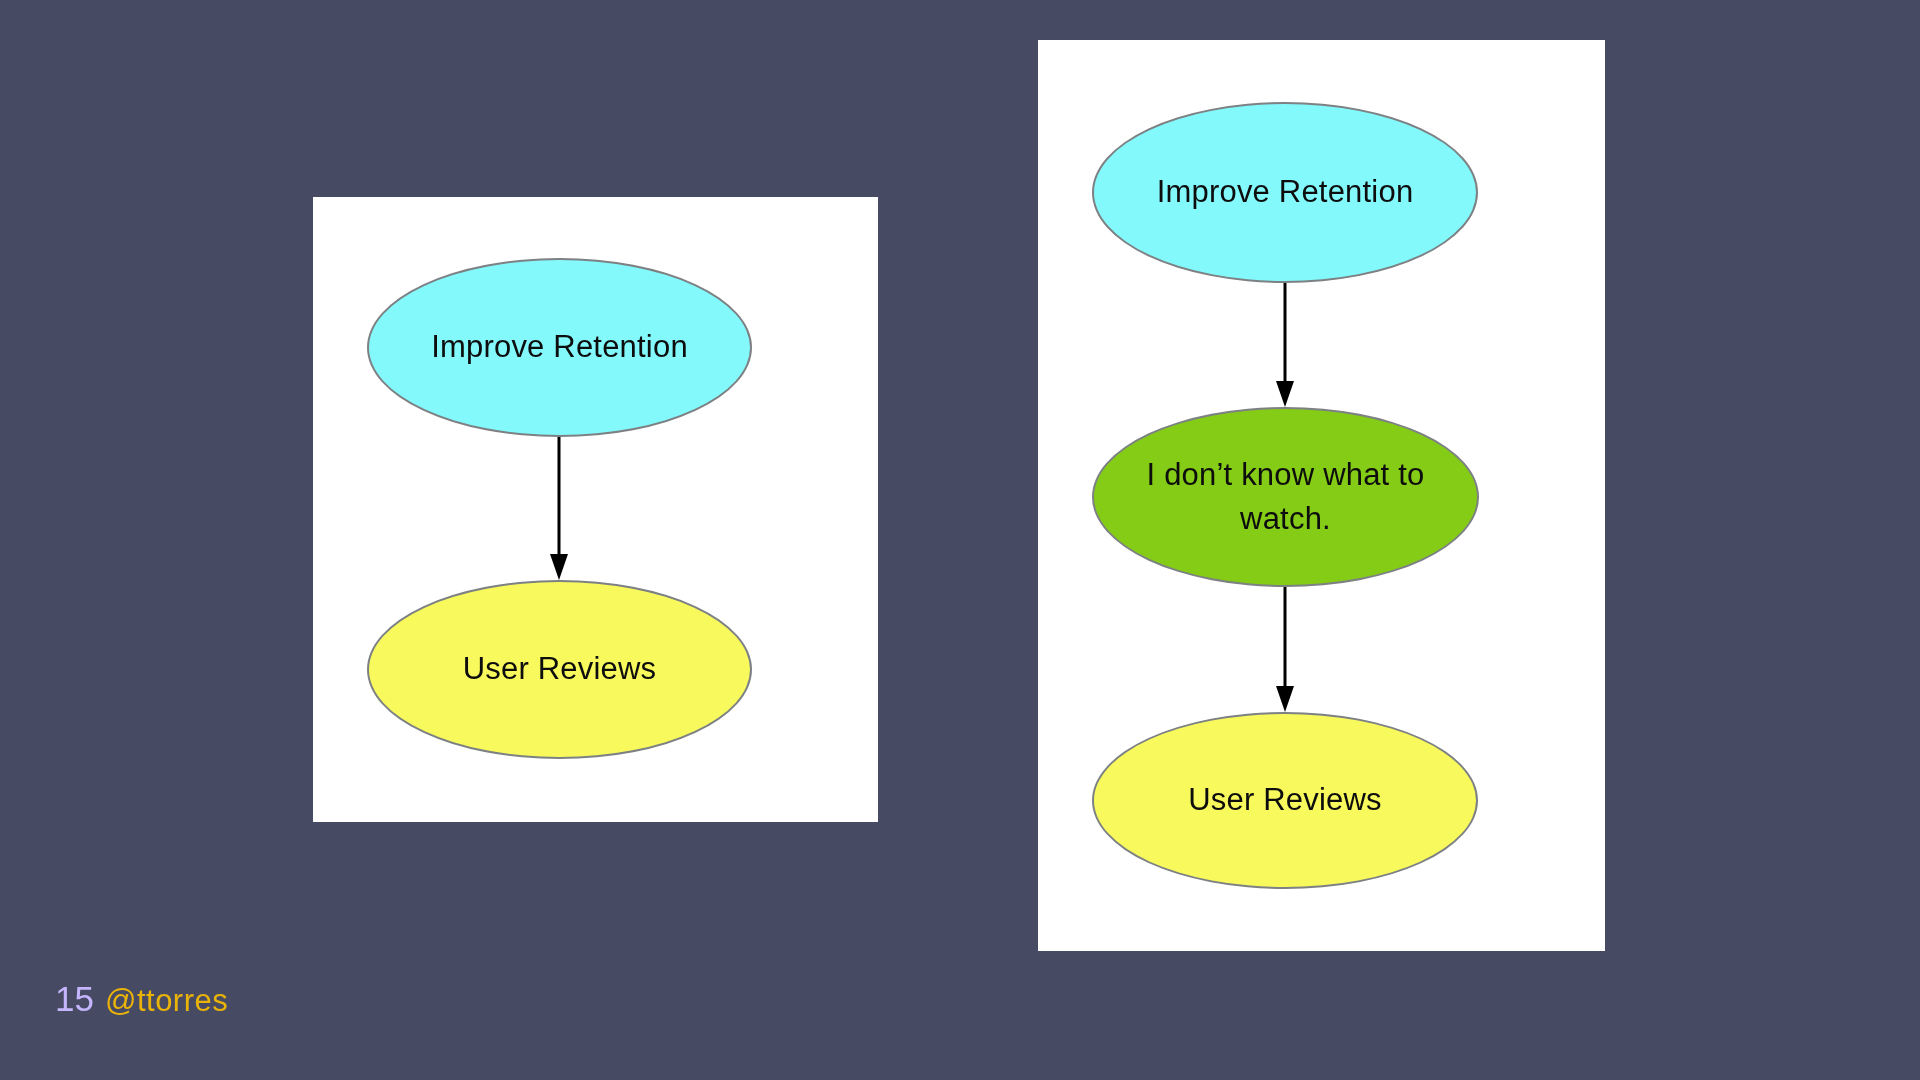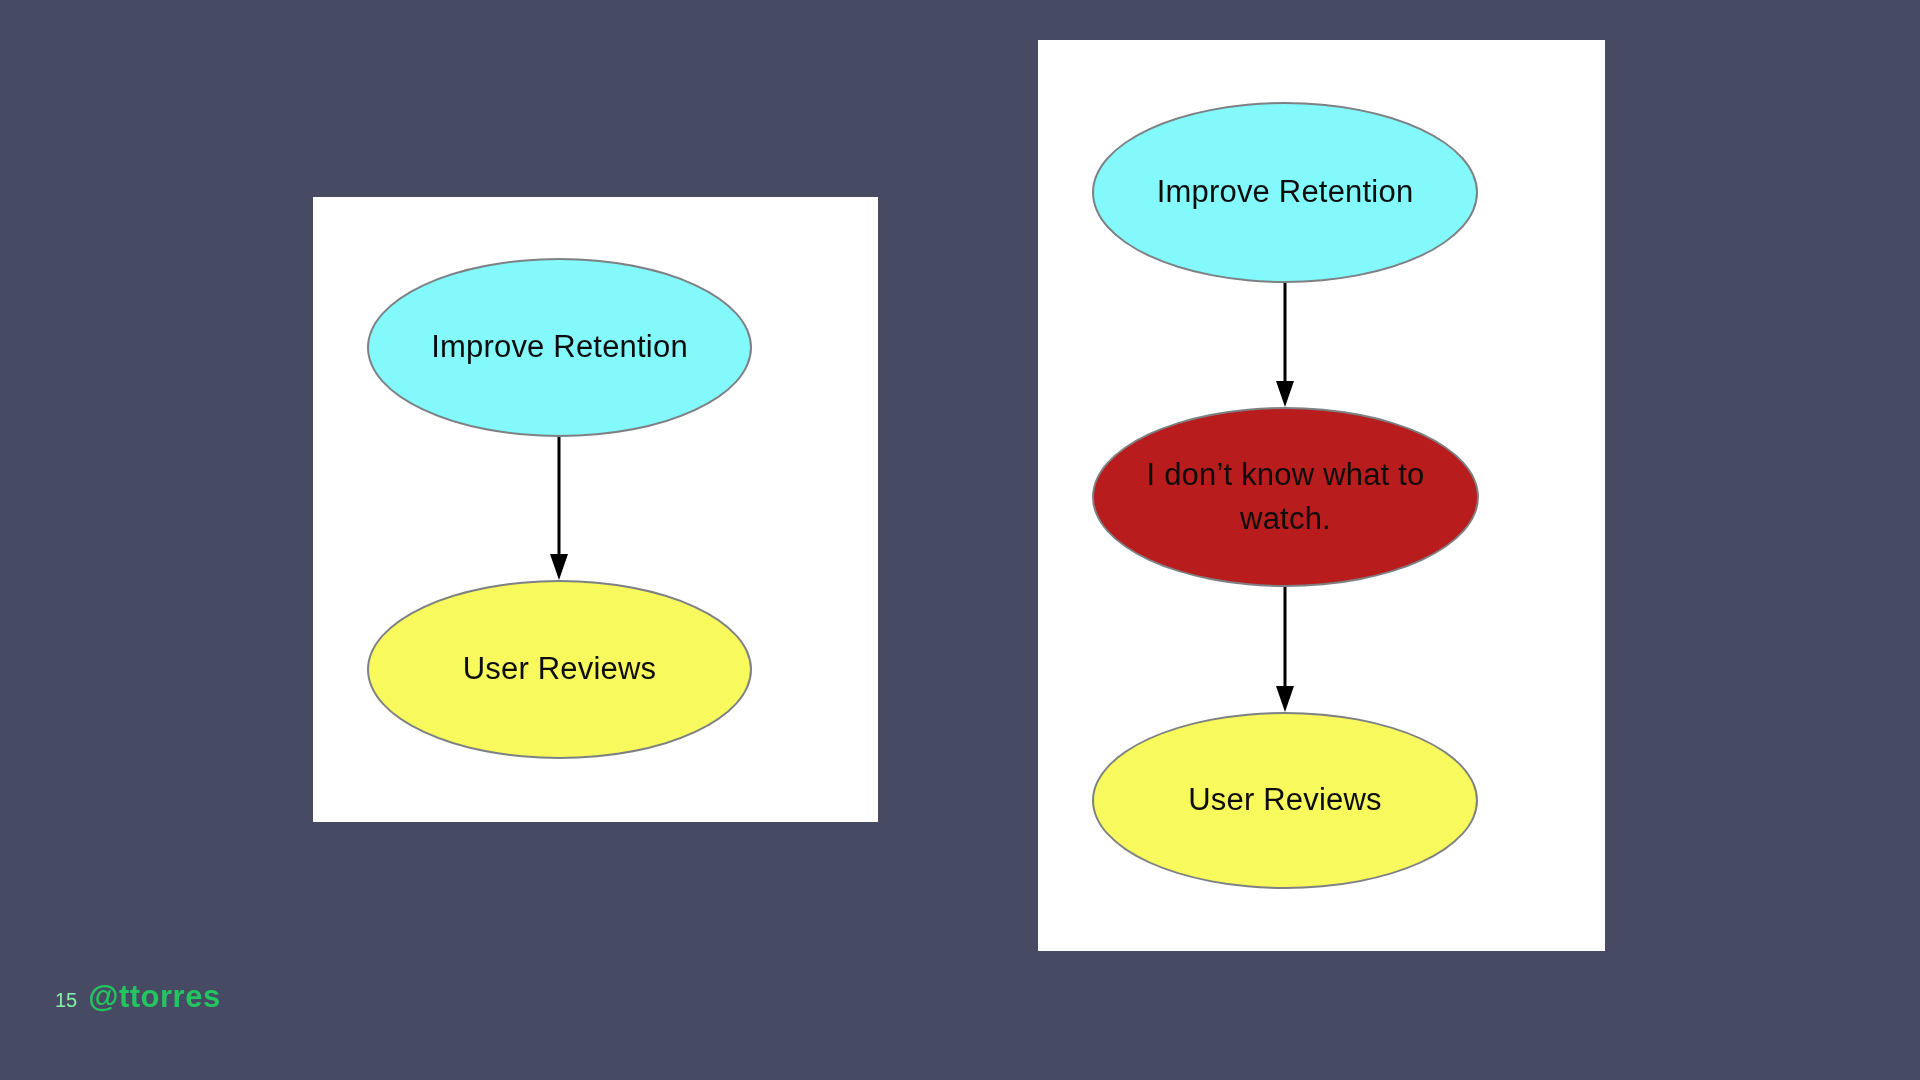--- a/index.html
+++ b/index.html
@@ -68,27 +68,27 @@
 
   .footer {
     position: absolute;
     left: 55px;
     top: 979px;
     display: flex;
     align-items: baseline;
     gap: 11px;
   }
   .page-number {
-    font-size: 20px;
-    color: #86efac;
+    font-size: 35px;
+    color: #c4b5fd;
   }
   .author-handle {
     font-size: 31px;
-    font-weight: bold;
-    color: #22c55e;
+    font-weight: normal;
+    color: #eab308;
     letter-spacing: 0.5px;
   }
 </style>
 </head>
 <body>
 
 <div class="slide" style="background-color: rgb(71, 74, 99);">
 
   <div class="panel panel-left" style="background-color: rgb(255, 255, 255);">
 
@@ -110,21 +110,21 @@
 
     <div class="node r-node-1" style="background-color: rgb(132, 249, 252);">
       <span class="node-label">Improve Retention</span>
     </div>
 
     <div class="edge r-edge-1">
       <div class="edge-line"></div>
       <div class="edge-head"></div>
     </div>
 
-    <div class="node r-node-2" style="background-color: #b91c1c;">
+    <div class="node r-node-2" style="background-color: #84cc16;">
       <span class="node-label narrow">I don’t know what to watch.</span>
     </div>
 
     <div class="edge r-edge-2">
       <div class="edge-line"></div>
       <div class="edge-head"></div>
     </div>
 
     <div class="node r-node-3" style="background-color: rgb(248, 249, 92);">
       <span class="node-label">User Reviews</span>

